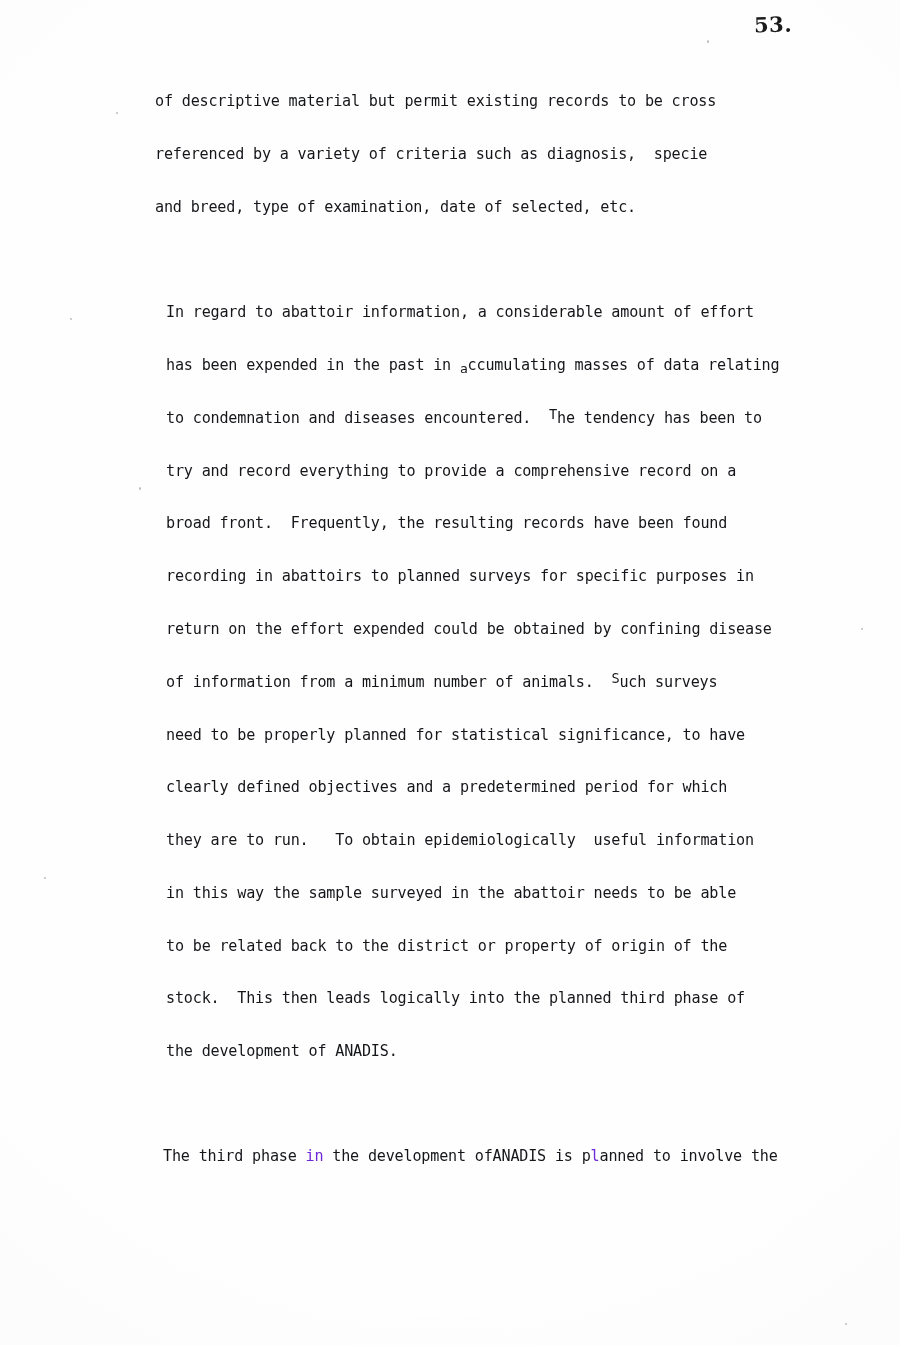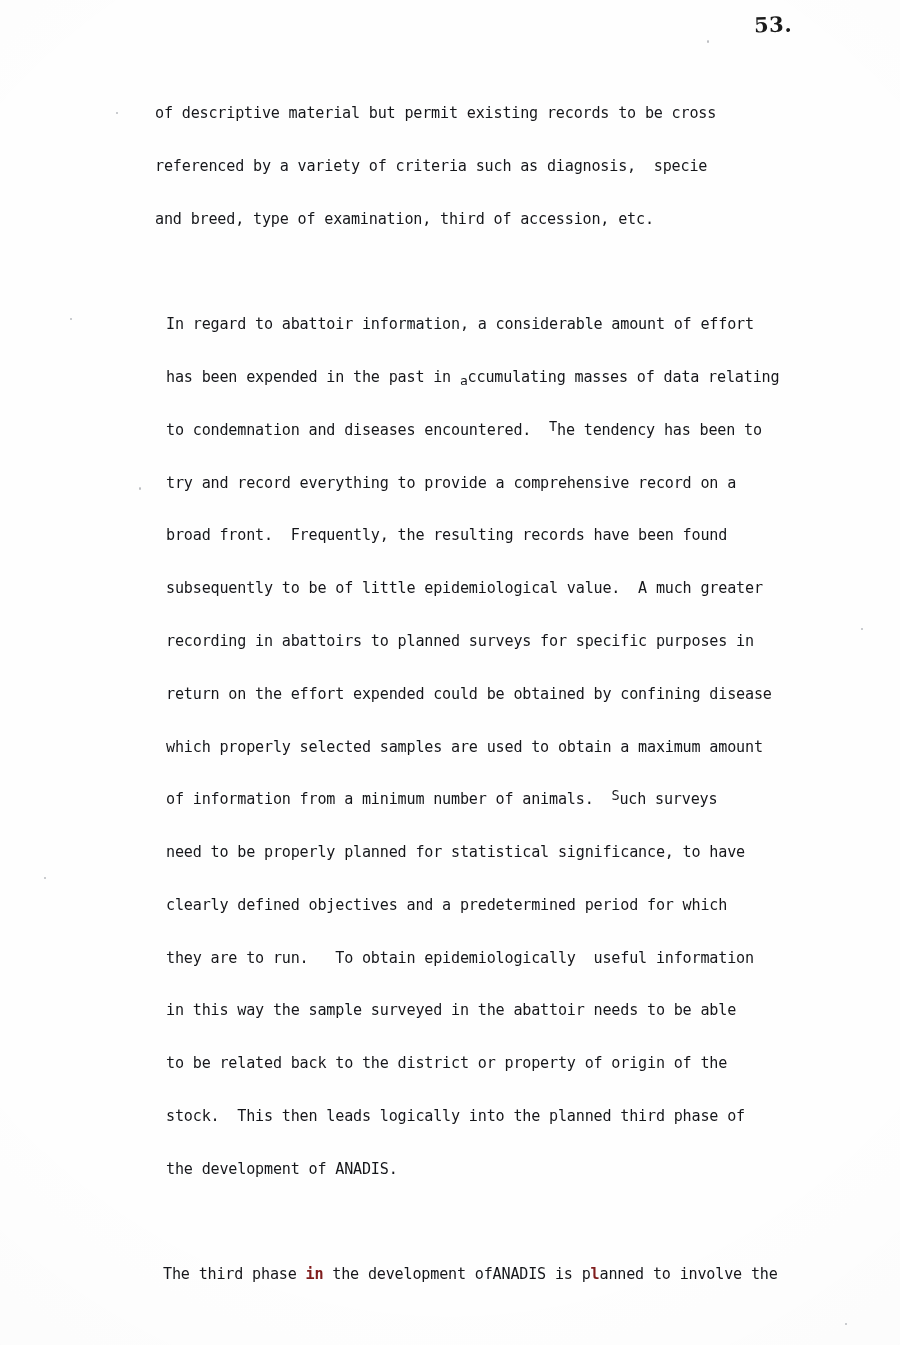--- a/index.html
+++ b/index.html
@@ -40,21 +40,21 @@
     position: absolute;
     top: 58px;
     left: 0;
     width: 900px;
   }
   .para {
     font-size: 15.1px;
     line-height: 17.6px;
     color: #15161a;
     letter-spacing: -0.18px;
-    margin: 12px;
+    margin: 0;
     white-space: pre-wrap;
     -webkit-font-smoothing: none;
   }
   .para .ln {
     display: block;
     white-space: pre;
   }
   
   .p0 { margin-left: 155px; }
   .p1 { margin-left: 166px; margin-top: 17.6px; }
@@ -68,22 +68,22 @@
     top: -4px;
     font-size: 13.6px;
   }
   .lowered {
     display: inline-block;
     position: relative;
     top: 3px;
     font-size: 13px;
   }
   .heavy {
-    font-weight: bold;
-    color: #7f1d1d;
+    font-weight: normal;
+    color: #6d28d9;
   }
   
   .speck {
     position: absolute;
     background: #b9bbbf;
     border-radius: 50%;
   }
 </style>
 </head>
 <body>
@@ -100,33 +100,31 @@
   <div class="speck" style="left:845px; top:1323px; width:2px; height:2px;"></div>
   <div class="speck" style="left:707px; top:40px;  width:2px; height:3px;"></div>
 
   <div id="page-number">53.</div>
 
   <div id="body-text">
 
     <div class="para p0">
       <span class="ln">of descriptive material but permit existing records to be cross</span>
       <span class="ln">referenced by a variety of criteria such as diagnosis,  specie</span>
-      <span class="ln">and breed, type of examination, third of accession, etc.</span>
+      <span class="ln">and breed, type of examination, date of selected, etc.</span>
     </div>
 
     <div class="para p1">
       <span class="ln">In regard to abattoir information, a considerable amount of effort</span>
       <span class="ln">has been expended in the past in <span class="lowered">a</span>ccumulating masses of data relating</span>
       <span class="ln">to condemnation and diseases encountered.  <span class="raised">T</span>he tendency has been to</span>
       <span class="ln">try and record everything to provide a comprehensive record on a</span>
       <span class="ln">broad front.  Frequently, the resulting records have been found</span>
-      <span class="ln">subsequently to be of little epidemiological value.  A much greater</span>
       <span class="ln">recording in abattoirs to planned surveys for specific purposes in</span>
       <span class="ln">return on the effort expended could be obtained by confining disease</span>
-      <span class="ln">which properly selected samples are used to obtain a maximum amount</span>
       <span class="ln">of information from a minimum number of animals.  <span class="raised">S</span>uch surveys</span>
       <span class="ln">need to be properly planned for statistical significance, to have</span>
       <span class="ln">clearly defined objectives and a predetermined period for which</span>
       <span class="ln">they are to run.   To obtain epidemiologically  useful information</span>
       <span class="ln">in this way the sample surveyed in the abattoir needs to be able</span>
       <span class="ln">to be related back to the district or property of origin of the</span>
       <span class="ln">stock.  This then leads logically into the planned third phase of</span>
       <span class="ln">the development of ANADIS.</span>
     </div>
 

